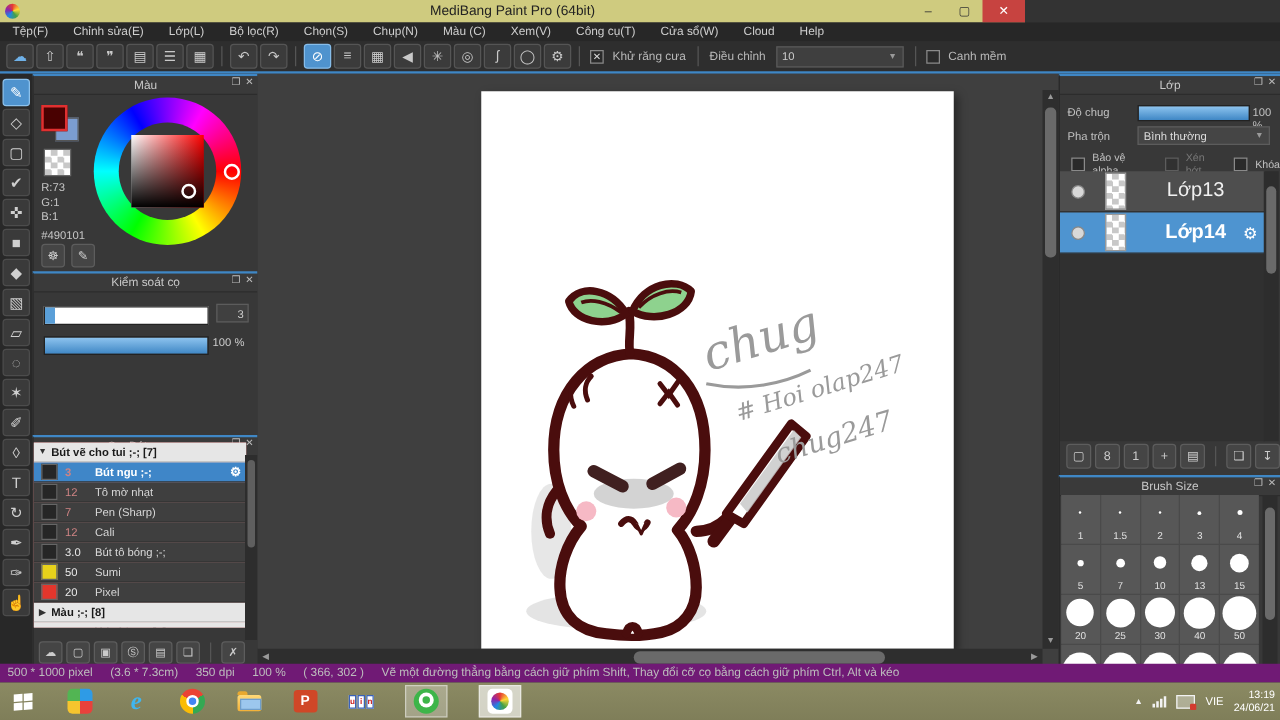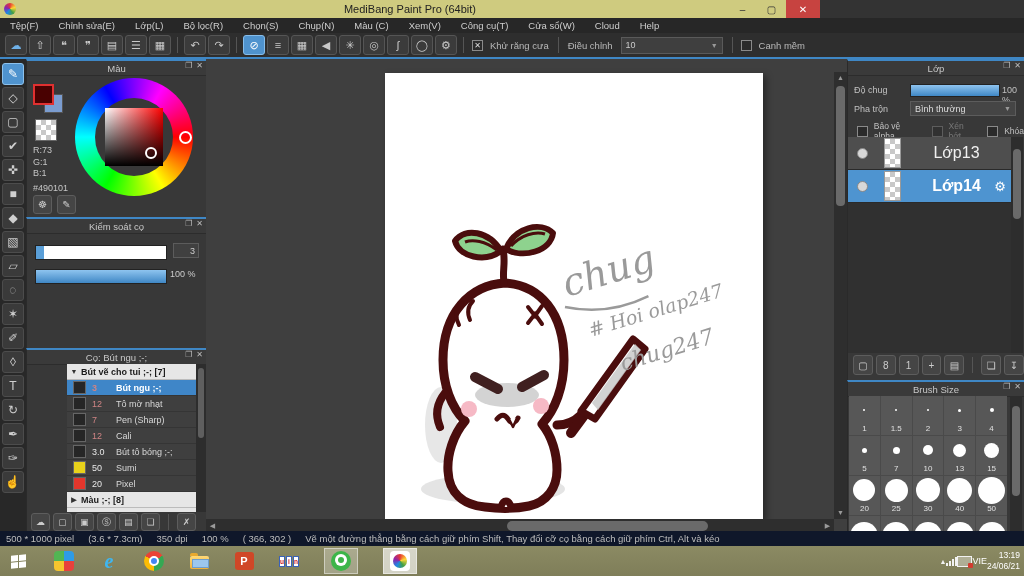--- a/index.html
+++ b/index.html
@@ -67,21 +67,21 @@
   #p-bc{left:26px;top:158px;width:180px;height:131px;}
   .track1{position:absolute;left:8px;top:26px;width:130px;height:13px;background:#fff;border:1px solid #222;}
   .track1 .seg{position:absolute;left:0;top:0;width:8px;height:100%;background:#5a9fd8;}
   .valbox{position:absolute;left:146px;top:24px;width:26px;height:15px;background:#404040;border:1px solid #5c5c5c;
           color:#ccc;font-size:9px;text-align:right;line-height:15px;padding-right:3px;box-sizing:border-box;}
   .track2{position:absolute;left:8px;top:50px;width:130px;height:13px;border:1px solid #222;
           background:linear-gradient(to bottom,#8ec4ef,#3f87c5);}
   .pctlabel{position:absolute;left:143px;top:50px;color:#ccc;font-size:9px;}
   
   #p-brush{left:26px;top:289px;width:180px;height:185px;}
-  .blist{position:absolute;left:0;top:14px;width:170px;height:148px;overflow:hidden;background:#fca5a5;margin-left:40px;}
+  .blist{position:absolute;left:0;top:4px;width:170px;height:148px;overflow:hidden;background:#fca5a5;}
   .bgroup{height:15px;background:#e6e6e6;display:flex;align-items:center;color:#1a1a1a;font-size:9px;font-weight:bold;border-bottom:1px solid #bbb;}
   .barrow{width:14px;text-align:center;font-size:7px;color:#333;}
   .brow{height:15px;display:flex;align-items:center;background:#3f3f3f;border-bottom:1px solid #353535;color:#d8d8d8;font-size:9px;position:relative;}
   .brow.sel{background:#3f86c8;color:#fff;font-weight:bold;}
   .bswatch{width:11px;height:11px;margin-left:6px;border:1px solid #666;}
   .bnum{width:24px;text-align:left;margin-left:6px;color:#cf8484;}
   .bnum.plain{color:#e8e8e8;}
   .bgear{position:absolute;right:4px;color:#fff;font-size:10px;}
   .bscroll{position:absolute;right:0;top:14px;width:10px;height:148px;background:#2d2d2d;}
   .bscroll .thumb{position:absolute;left:2px;top:4px;width:6px;height:70px;background:#5f5f5f;border-radius:3px;}
@@ -126,21 +126,21 @@
          font-size:10px;display:flex;align-items:center;justify-content:center;}
   
   #p-size{left:847px;top:321px;width:177px;height:153px;overflow:hidden;text-align:right;}
   .szgrid{position:absolute;left:1px;top:14px;width:158px;display:grid;grid-template-columns:repeat(5,1fr);background:#4a4a4a;gap:1px;}
   .szcell{background:#575757;height:39px;display:flex;flex-direction:column;align-items:center;justify-content:flex-end;padding-bottom:2px;box-sizing:border-box;}
   .szdot{background:#fff;border-radius:50%;margin-bottom:auto;margin-top:auto;}
   .szlabel{color:#e0e0e0;font-size:8px;}
   .szscroll{position:absolute;right:2px;top:14px;width:12px;height:136px;background:#2d2d2d;}
   .szscroll .thumb{position:absolute;left:2px;top:10px;width:8px;height:90px;background:#6a6a6a;border-radius:4px;}
   
-  .statusbar{position:absolute;left:0;top:531px;width:1024px;height:15px;background:#0f172a;display:flex;
+  .statusbar{position:absolute;left:0;top:531px;width:1024px;height:15px;background:#701a75;display:flex;
              align-items:center;gap:14px;padding-left:6px;box-sizing:border-box;color:#bdbdbd;font-size:9.5px;white-space:nowrap;overflow:hidden;}
   
   .taskbar{position:absolute;left:0;top:546px;width:1024px;height:30px;
            background:linear-gradient(to bottom,#8b8a63,#7f7e59);display:flex;align-items:center;}
   .startbtn{width:36px;height:30px;display:flex;align-items:center;justify-content:center;}
   .winlogo{display:grid;grid-template-columns:7px 7px;grid-template-rows:6px 6px;gap:1px;transform:skewY(-5deg);}
   .winlogo div{background:#fff;}
   .tb-apps{display:flex;align-items:center;gap:25px;margin-left:18px;}
   .tb-ic{width:20px;height:20px;position:relative;display:flex;align-items:center;justify-content:center;}
   .bluestacks{border-radius:4px;background:conic-gradient(#2e9be6 0 25%,#e8413c 0 50%,#f6c52e 0 75%,#52b553 0);}
@@ -156,21 +156,21 @@
   .unikey{display:flex;gap:1px;}
   .ukey{width:8px;height:9px;background:#fff;border:1px solid #3a62b8;color:#cc2222;font-size:6.5px;
         display:flex;align-items:center;justify-content:center;font-weight:bold;}
   .tb-active{padding:2px 6px;background:rgba(255,255,255,.28);border:1px solid rgba(255,255,255,.45);}
   .tb-active.bright{background:rgba(255,255,255,.65);}
   .coccoc{border-radius:50%;background:#3db549;position:relative;}
   .coccoc::before{content:"";position:absolute;left:4px;top:3px;width:12px;height:12px;border-radius:50%;background:#fff;}
   .coccoc::after{content:"";position:absolute;left:7px;top:6px;width:6px;height:6px;border-radius:50%;background:#3db549;}
   .mb-app{width:20px;height:20px;border-radius:4px;background:#fff;display:flex;align-items:center;justify-content:center;}
   .mb-app .mb-dot{width:14px;height:14px;border-radius:50%;background:conic-gradient(#e53935,#fdd835,#43a047,#1e88e5,#8e24aa,#e53935);}
-  .tray{position:absolute;right:4px;top:0;height:30px;display:flex;align-items:center;color:#fff;}
+  .tray{position:absolute;right:4px;top:0;height:30px;display:flex;align-items:center;gap:8px;color:#fff;}
   .tray-up{font-size:7px;color:#f2f2f2;}
   .sigbars{display:flex;align-items:flex-end;gap:1px;}
   .sigbars div{width:2px;background:#f2f2f2;}
   .battery{width:13px;height:9px;border:1px solid #f2f2f2;position:relative;background:rgba(255,255,255,.35);}
   .battery::after{content:"";position:absolute;right:-2px;bottom:-2px;width:5px;height:5px;background:#d23b2f;border-radius:1px;}
   .lang{font-size:9px;}
   .clock{font-size:8.5px;line-height:1.25;text-align:right;}
 </style>
 </head>
 <body>

